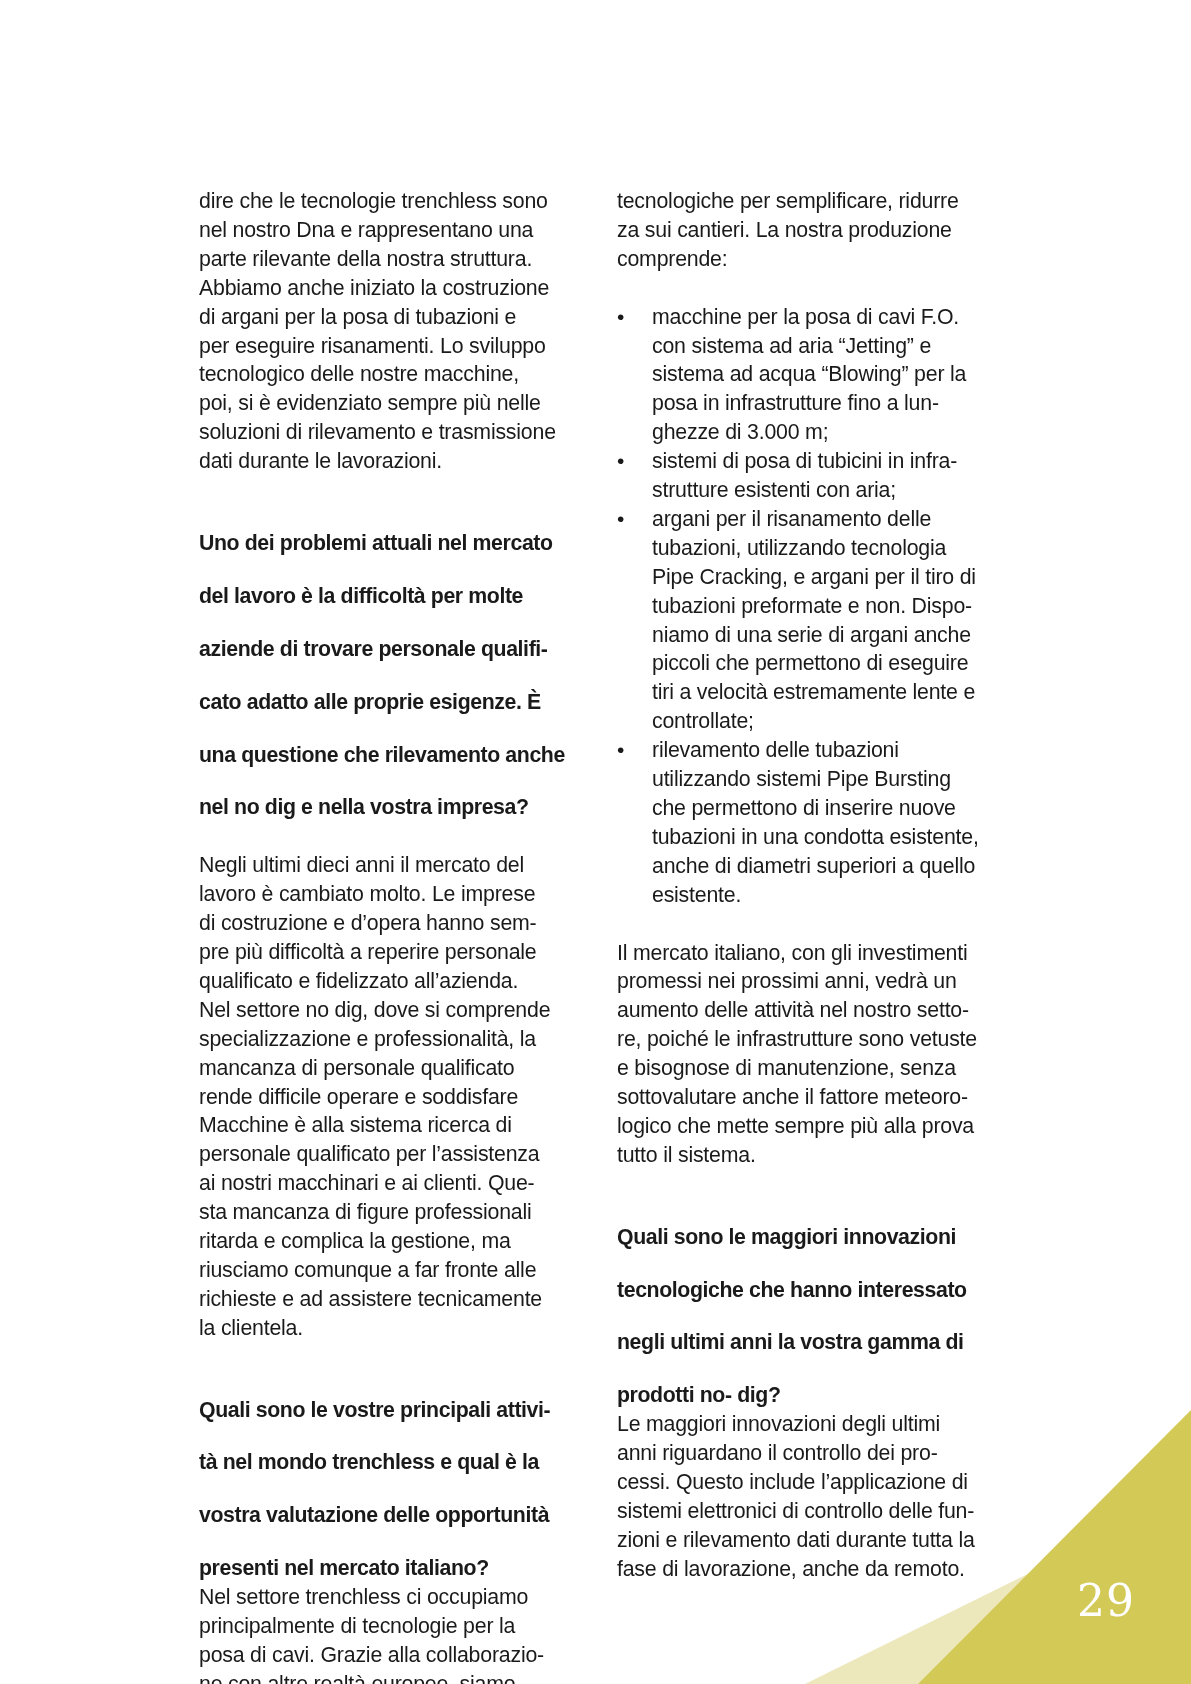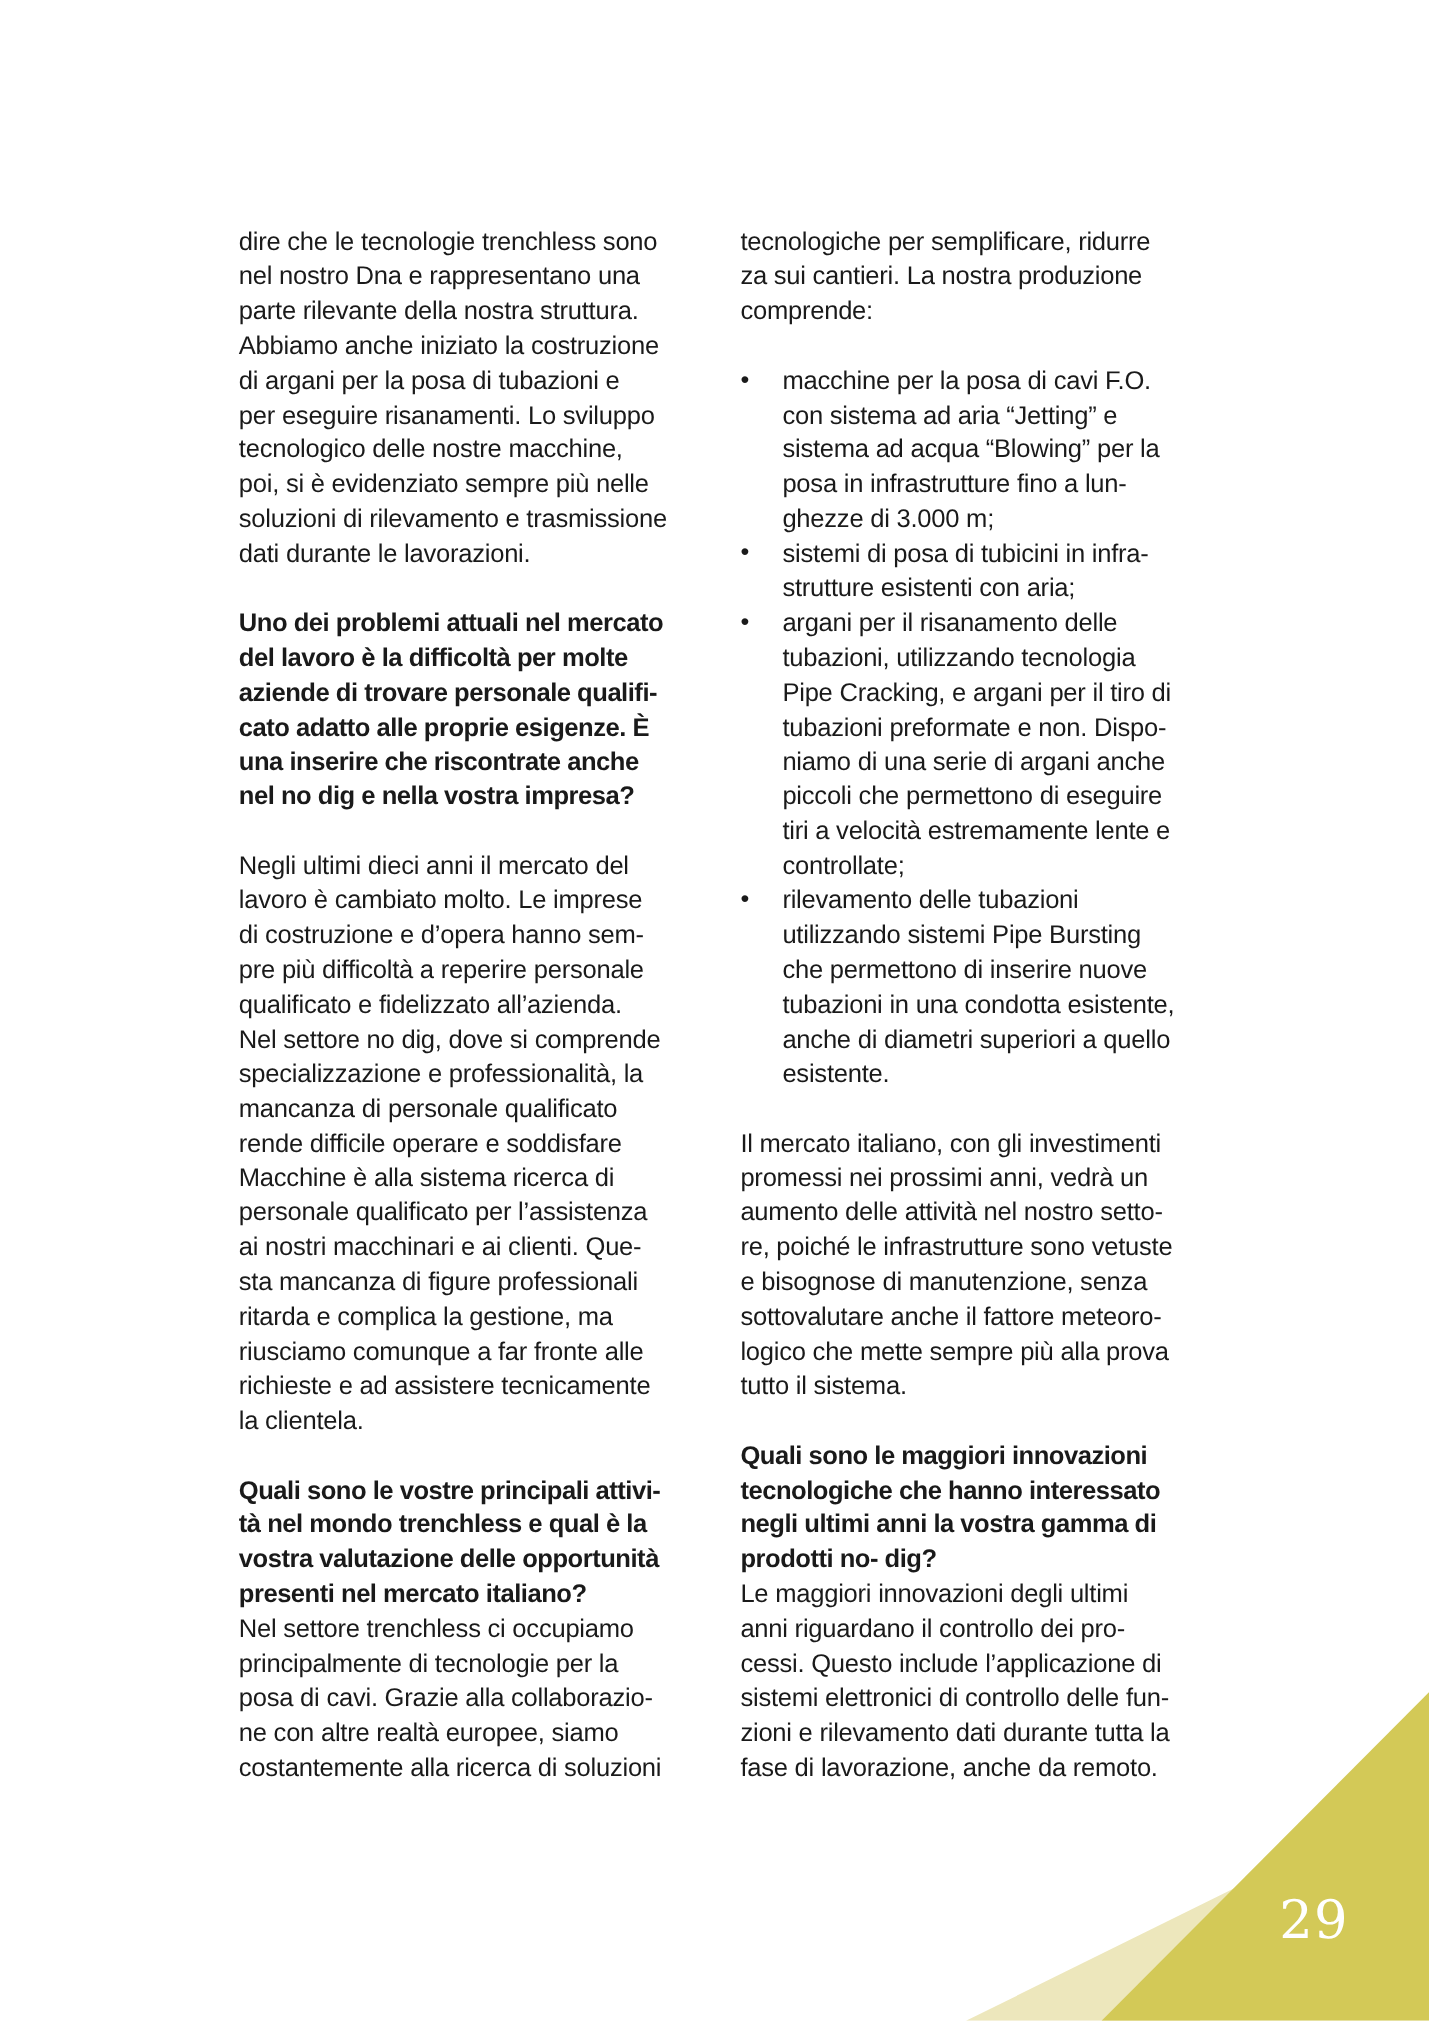--- a/index.html
+++ b/index.html
@@ -6,27 +6,27 @@
   body {
     width: 1191px; height: 1684px; position: relative; overflow: hidden;
     background: #ffffff;
     font-family: "Liberation Sans", "DejaVu Sans", sans-serif;
     color: #1a1a1a;
   }
   .col { position: absolute; top: 187px; font-size: 21.3px; line-height: 28.9px; letter-spacing: -0.2px; }
   .col-left { left: 199px; width: 395px; }
   .col-right { left: 617px; width: 400px; }
   .line { display: block; white-space: nowrap; }
-  .bold { font-weight: bold; letter-spacing: -0.4px; }
+  .bold { font-weight: bold; letter-spacing: -0.4px; margin-top: 24px; }
   .gap { display: block; height: 28.9px; }
   .bullet-item { position: relative; padding-left: 35px; }
   .bullet-dot { position: absolute; left: 0; top: 0; font-size: 21px; }
   .decor { position: absolute; left: 0; top: 0; width: 1191px; height: 1684px; pointer-events: none; }
   .page-number {
-    position: absolute; left: 1066px; top: 1575px; width: 80px; text-align: left;
+    position: absolute; left: 1066px; top: 1575px; width: 80px; text-align: center;
     font-family: "DejaVu Serif", "Liberation Serif", serif;
     font-size: 44px; color: #ffffff; letter-spacing: 1px;
   }
 </style>
 </head>
 <body>
 
 <svg class="decor" viewBox="0 0 1191 1684" width="1191" height="1684">
   <polygon id="tri-light" points="805,1684 1040,1568 1000,1684" fill="#ede7bc"></polygon>
   <polygon id="tri-dark" points="918,1684 1191,1410 1191,1684" fill="#d3c957"></polygon>
@@ -46,21 +46,21 @@
       <span class="line">poi, si è evidenziato sempre più nelle</span>
       <span class="line">soluzioni di rilevamento e trasmissione</span>
       <span class="line">dati durante le lavorazioni.</span>
     </div>
   <span class="gap"></span>
   <div>
       <span class="line bold">Uno dei problemi attuali nel mercato</span>
       <span class="line bold">del lavoro è la difficoltà per molte</span>
       <span class="line bold">aziende di trovare personale qualifi-</span>
       <span class="line bold">cato adatto alle proprie esigenze. È</span>
-      <span class="line bold">una inserire che riscontrate anche</span>
+      <span class="line bold">una questione che rilevamento anche</span>
       <span class="line bold">nel no dig e nella vostra impresa?</span>
     </div>
   <span class="gap"></span>
   <div>
       <span class="line">Negli ultimi dieci anni il mercato del</span>
       <span class="line">lavoro è cambiato molto. Le imprese</span>
       <span class="line">di costruzione e d’opera hanno sem-</span>
       <span class="line">pre più difficoltà a reperire personale</span>
       <span class="line">qualificato e fidelizzato all’azienda.</span>
       <span class="line">Nel settore no dig, dove si comprende</span>

